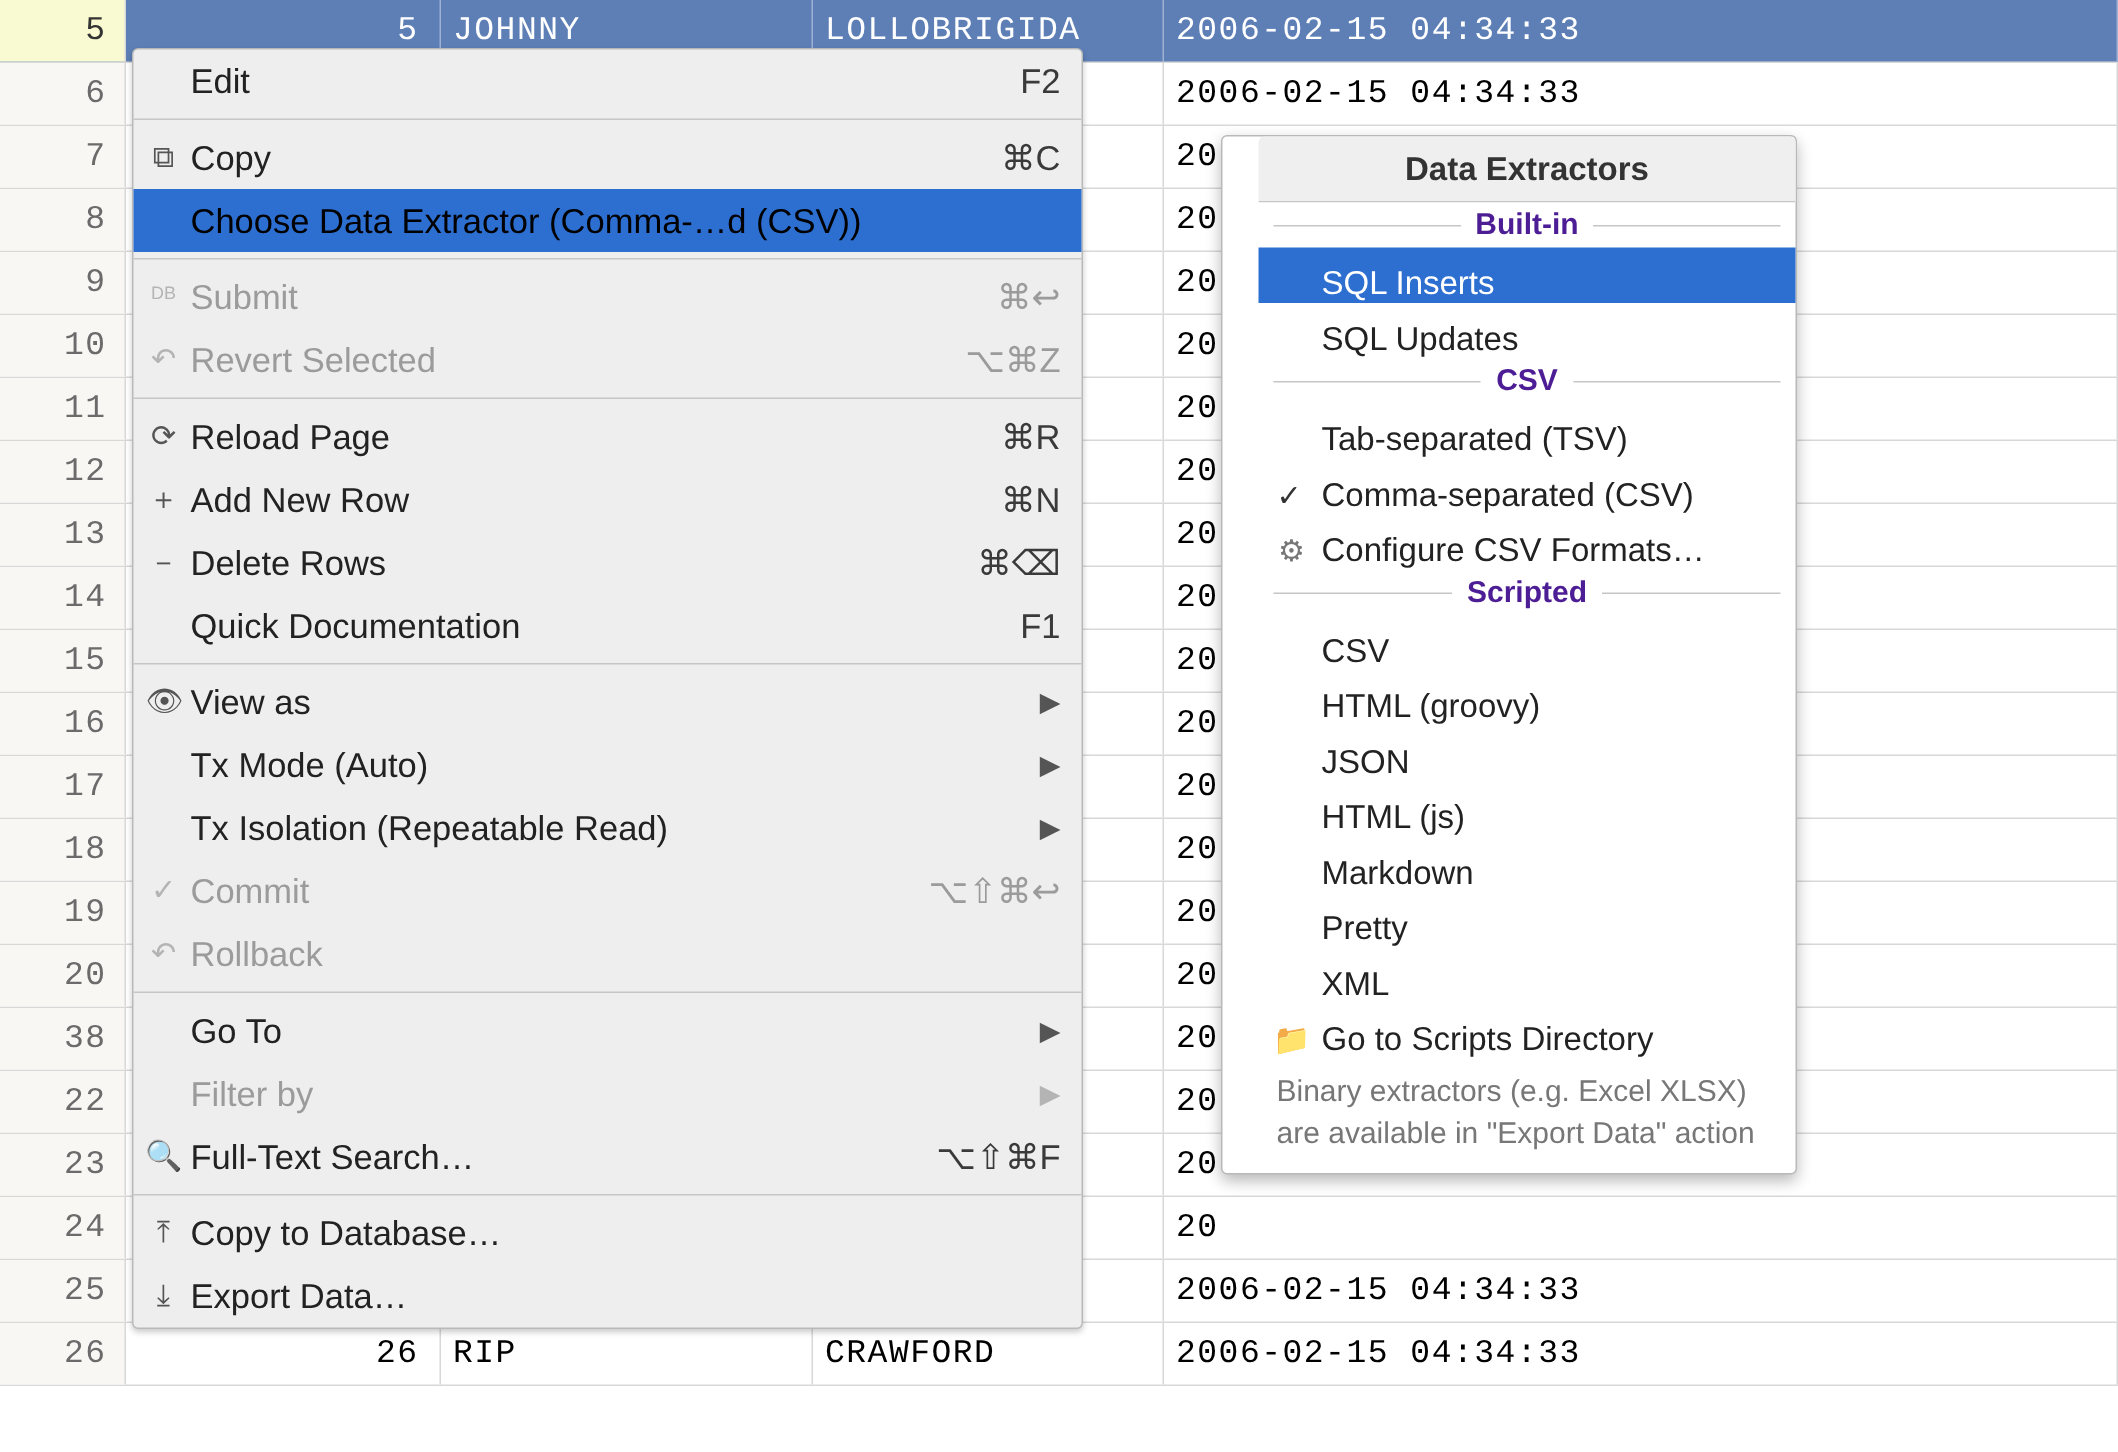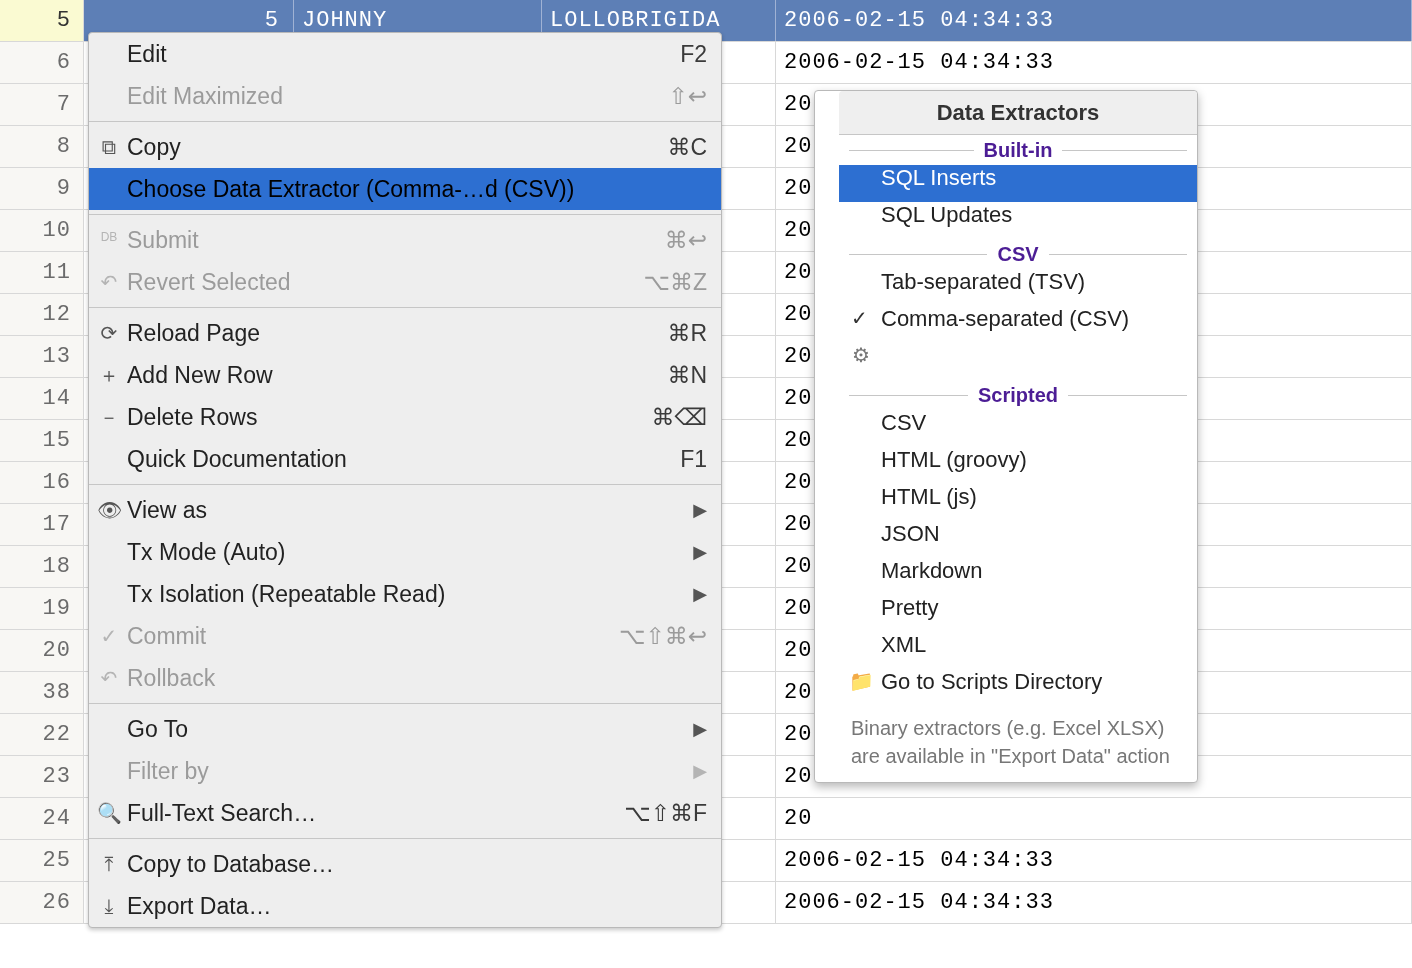--- a/index.html
+++ b/index.html
@@ -40,21 +40,21 @@
   .mi .ico{position:absolute;left:8px;width:24px;text-align:center;color:#555;font-size:20px;line-height:1;}
   .mi.disabled .ico{color:#b4b4b4;}
   .mi .arr{margin-left:auto;padding-left:12px;color:#555;font-size:18px;}
   .mi.disabled .arr{color:#b4b4b4;}
   .ctx hr{border:none;border-top:1px solid var(--sep);margin:4px 0;}
   
   .sub{position:absolute;left:814px;top:90px;width:384px;background:#fff;border:1px solid var(--menu-border);border-radius:4px;box-shadow:0 4px 10px rgba(0,0,0,.28);font-family:var(--sans);font-size:22px;padding-left:24px;}
   .sub .title{height:44px;background:#efefef;display:flex;align-items:center;justify-content:center;font-weight:600;color:#333;border-bottom:1px solid var(--sep);border-radius:4px 4px 0 0;}
   .sub .grp{height:30px;display:flex;align-items:center;justify-content:center;color:#4c1d95;font-weight:600;font-size:20px;position:relative;}
   .sub .grp::before,.sub .grp::after{content:"";flex:1;border-top:1px solid var(--sep);margin:0 10px;}
-  .sub .si{height:37px;display:flex;align-items:flex-start;padding:0 12px 0 42px;position:relative;color:#222;}
+  .sub .si{height:37px;display:flex;align-items:flex-end;padding:0 12px 0 42px;position:relative;color:#222;}
   .sub .si.sel{background:var(--sel-blue);color:#fff;}
   .sub .si .chk{position:absolute;left:12px;font-size:20px;color:#333;}
   .sub .si .ico{position:absolute;left:10px;width:24px;text-align:center;color:#777;font-size:20px;}
   .sub .hint{padding:8px 12px 12px 12px;color:#777;font-size:20px;line-height:1.4;}
 </style>
 </head>
 <body>
 
 <div class="grid" id="grid">
     <div class="row sel">
@@ -211,24 +211,20 @@
       <div class="cell c3">CRAWFORD</div>
       <div class="cell c4">2006-02-15 04:34:33</div>
     </div>
   </div>
 
 <div class="ctx">
   <div class="mi">
       <span>Edit</span>
       <span class="sc">F2</span>
     </div>
-  <div class="mi disabled">
-      <span>Edit Maximized</span>
-      <span class="sc">⇧↩</span>
-    </div>
   <hr>
   <div class="mi">
       <span class="ico">⧉</span>
       <span>Copy</span>
       <span class="sc">⌘C</span>
     </div>
   <div class="mi sel">
       <span>Choose Data Extractor (Comma-…d (CSV))</span>
     </div>
   <hr>
@@ -322,33 +318,34 @@
   <div class="grp">CSV</div>
   <div class="si">
       <span>Tab-separated (TSV)</span>
     </div>
   <div class="si">
       <span class="chk">✓</span>
       <span>Comma-separated (CSV)</span>
     </div>
   <div class="si">
       <span class="ico">⚙</span>
+      <span>Configure CSV Formats…</span>
     </div>
   <div class="grp">Scripted</div>
   <div class="si">
       <span>CSV</span>
     </div>
   <div class="si">
       <span>HTML (groovy)</span>
     </div>
   <div class="si">
+      <span>JSON</span>
+    </div>
+  <div class="si">
       <span>HTML (js)</span>
-    </div>
-  <div class="si">
-      <span>JSON</span>
     </div>
   <div class="si">
       <span>Markdown</span>
     </div>
   <div class="si">
       <span>Pretty</span>
     </div>
   <div class="si">
       <span>XML</span>
     </div>

